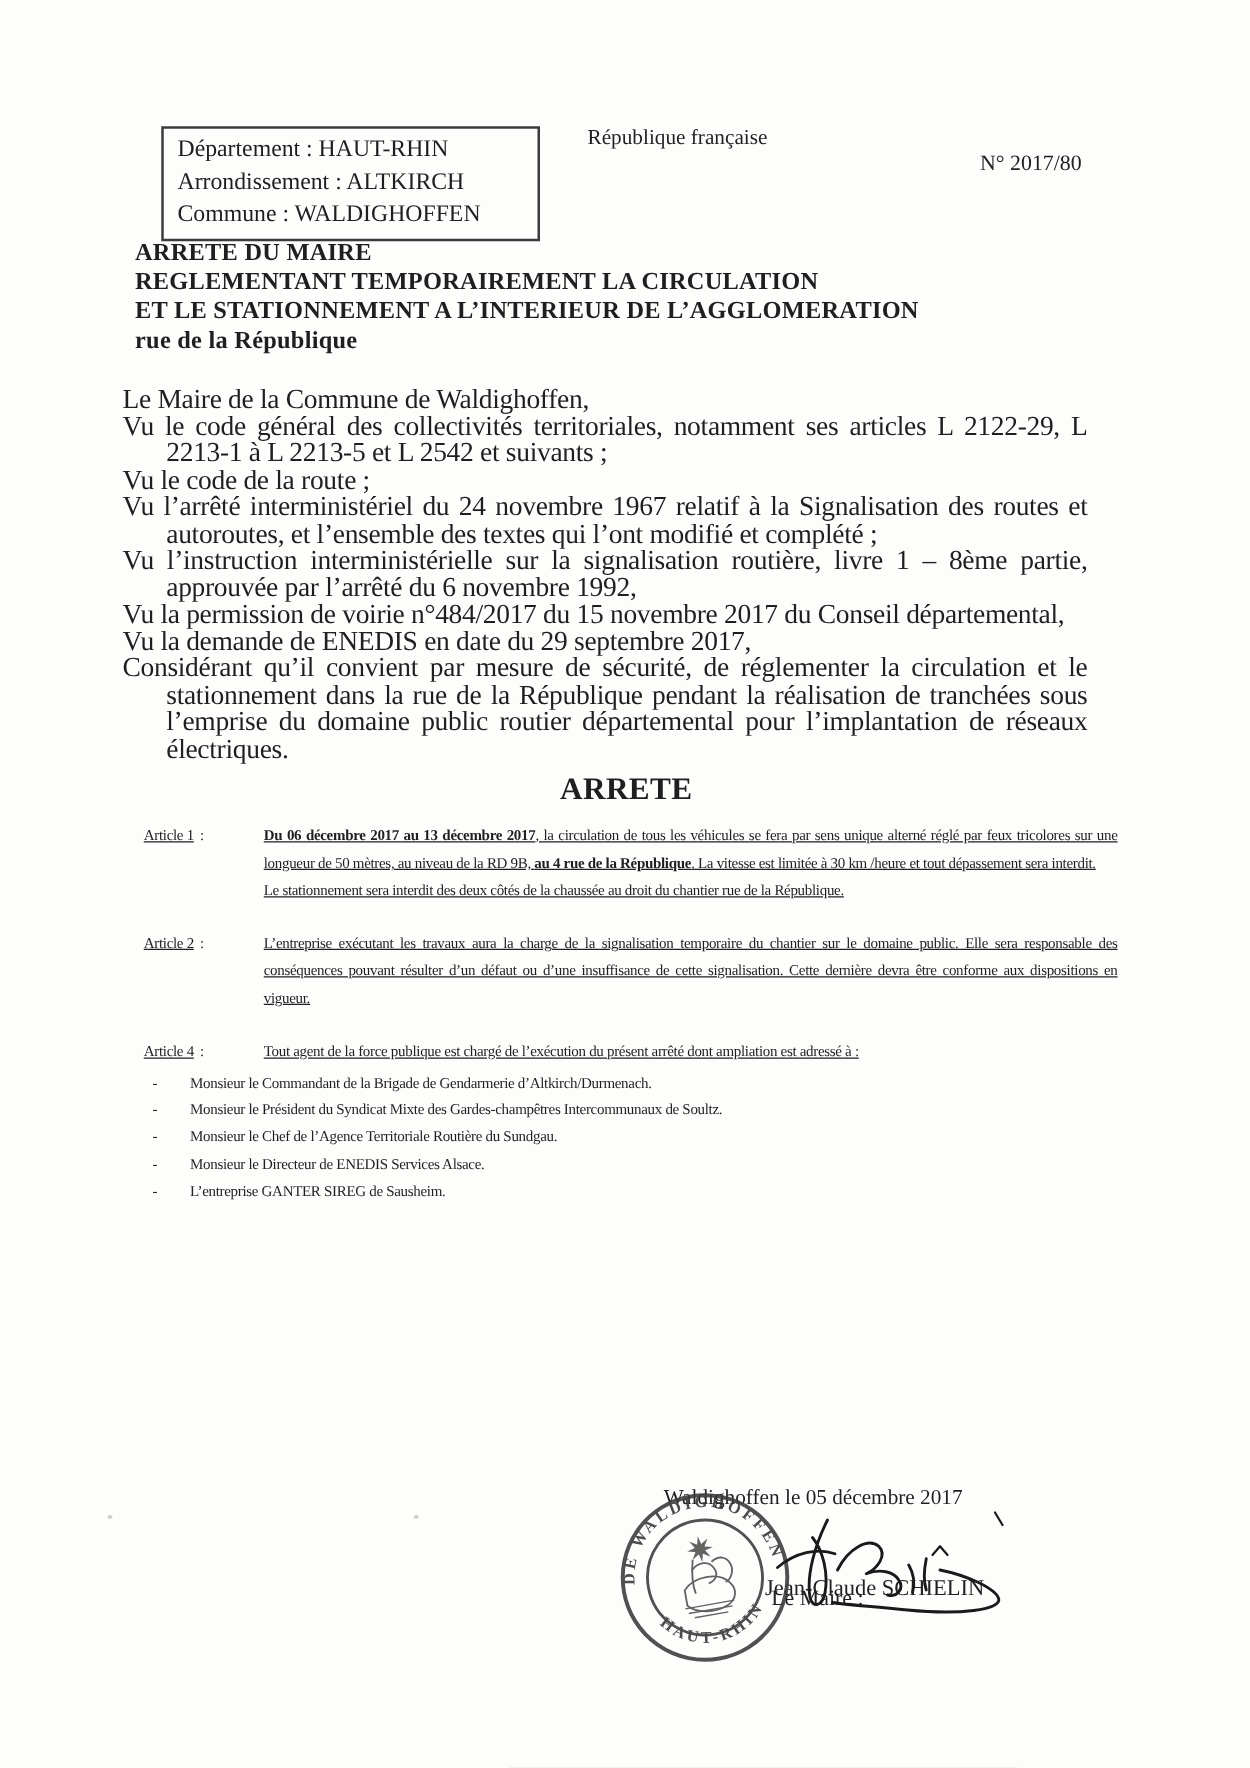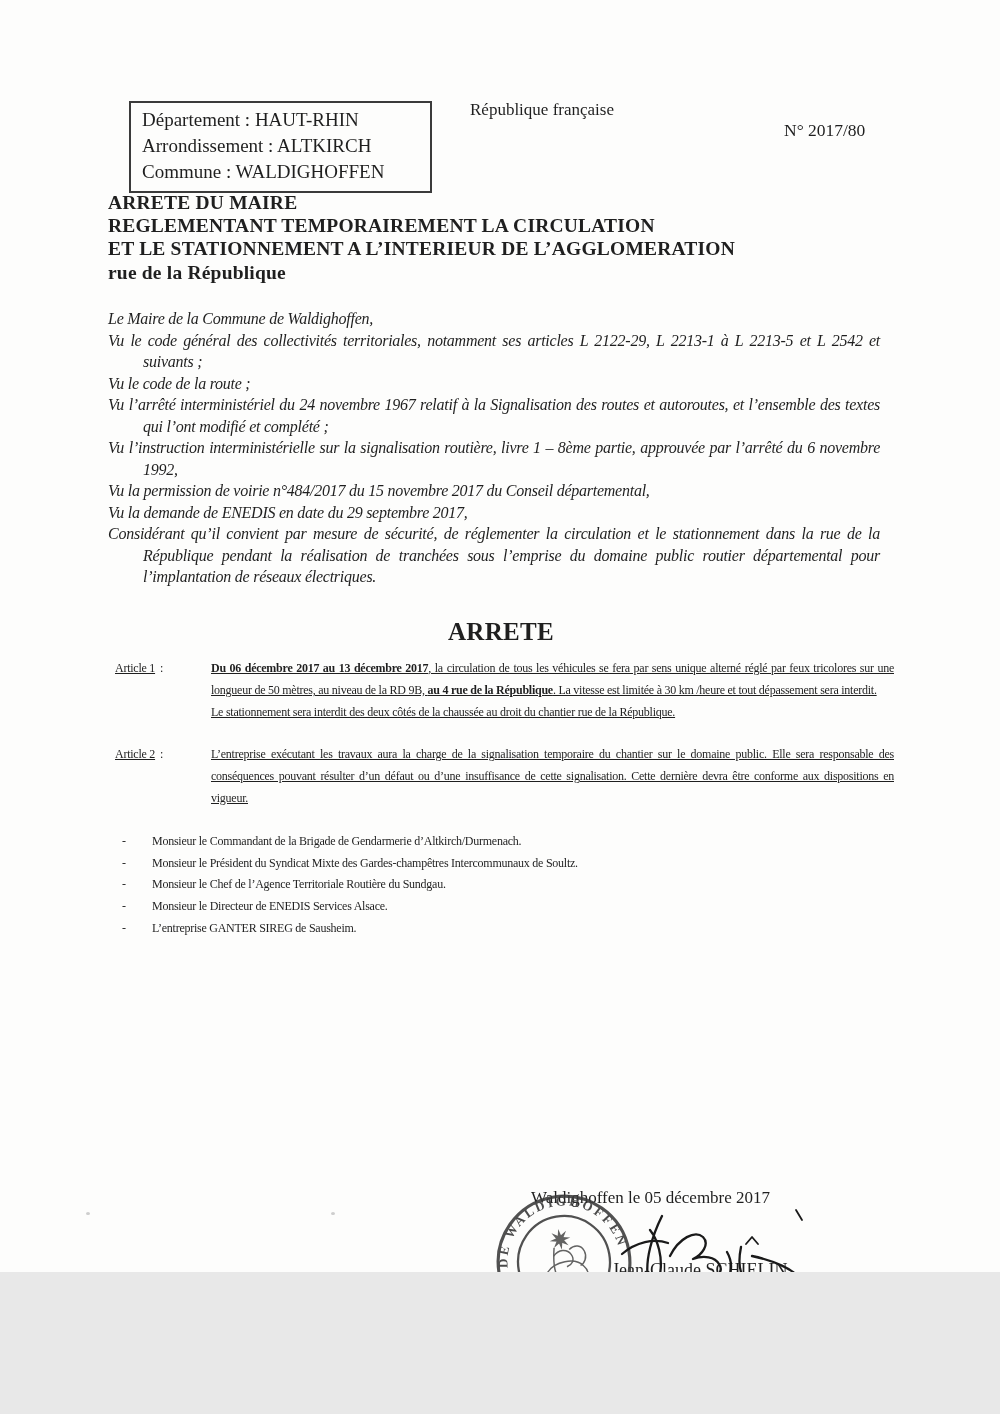--- a/index.html
+++ b/index.html
@@ -1,38 +1,38 @@
 <!DOCTYPE html>
 <html><head>
 <meta charset="utf-8">
 <style>
   html,body { margin:0; padding:0; background:#e8e8e8; }
   .page {
-    position:relative; width:1000px; height:1272px; margin:0 auto;
+    position:relative; width:1000px; height:1414px; margin:0 auto;
     background:#fdfdfc; overflow:hidden;
     font-family:"Liberation Serif", serif; color:#1f1f1f;
   }
   
   .header-box {
     position:absolute; left:129px; top:101px; width:282px;
     border:2px solid #3b3b3b; padding:4px 6px 6px 11px;
     font-size:19px; line-height:26px; white-space:nowrap;
   }
   .republique { position:absolute; left:470px; top:100px; font-size:17px; }
   .numero     { position:absolute; left:784px; top:120px; font-size:17.5px; }
   
   .title-block {
     position:absolute; left:108px; top:191px; width:788px;
     font-weight:bold; font-size:19.5px; line-height:23.2px;
     letter-spacing:0.2px;
   }
   
   .intro {
-    position:absolute; left:108px; top:308px; width:772px;
-    font-size:16px; line-height:21.5px; letter-spacing:-0.25px;font-style:italic;
+    position:absolute; left:98px; top:308px; width:772px;
+    font-size:22px; line-height:21.5px; letter-spacing:-0.25px;
   }
   .intro p { margin:0; text-align:justify; }
   .intro p.opening { text-align:left; }
   .intro p.hang { padding-left:35px; text-indent:-35px; }
   
   .arrete-heading {
     position:absolute; left:115px; top:618px; width:772px;
     text-align:center; font-weight:bold; font-size:25px; letter-spacing:0.3px;
   }
   
@@ -112,20 +112,28 @@
     <div class="article">
       <div class="article-label">
         <span class="u">Article 2</span><span class="colon">:</span>
       </div>
       <div class="article-body">
         <p>L’entreprise exécutant les travaux aura la charge de la signalisation temporaire du chantier sur le domaine public. Elle sera responsable des conséquences pouvant résulter d’un défaut ou d’une insuffisance de cette signalisation. Cette dernière devra être conforme aux dispositions en vigueur.</p>
       </div>
     </div>
 
 
+    <div class="article" style="margin-bottom:0">
+      <div class="article-label">
+        <span class="u">Article 4</span><span class="colon">:</span>
+      </div>
+      <div class="article-body">
+        <p>Tout agent de la force publique est chargé de l’exécution du présent arrêté dont ampliation est adressé à :</p>
+      </div>
+    </div>
 
     <div class="recipients">
       <div class="recipient">
         <span class="dash">-</span>
         <span class="rtext">Monsieur le Commandant de la Brigade de Gendarmerie d’Altkirch/Durmenach.</span>
       </div>
       <div class="recipient">
         <span class="dash">-</span>
         <span class="rtext">Monsieur le Président du Syndicat Mixte des Gardes-champêtres Intercommunaux de Soultz.</span>
       </div>

